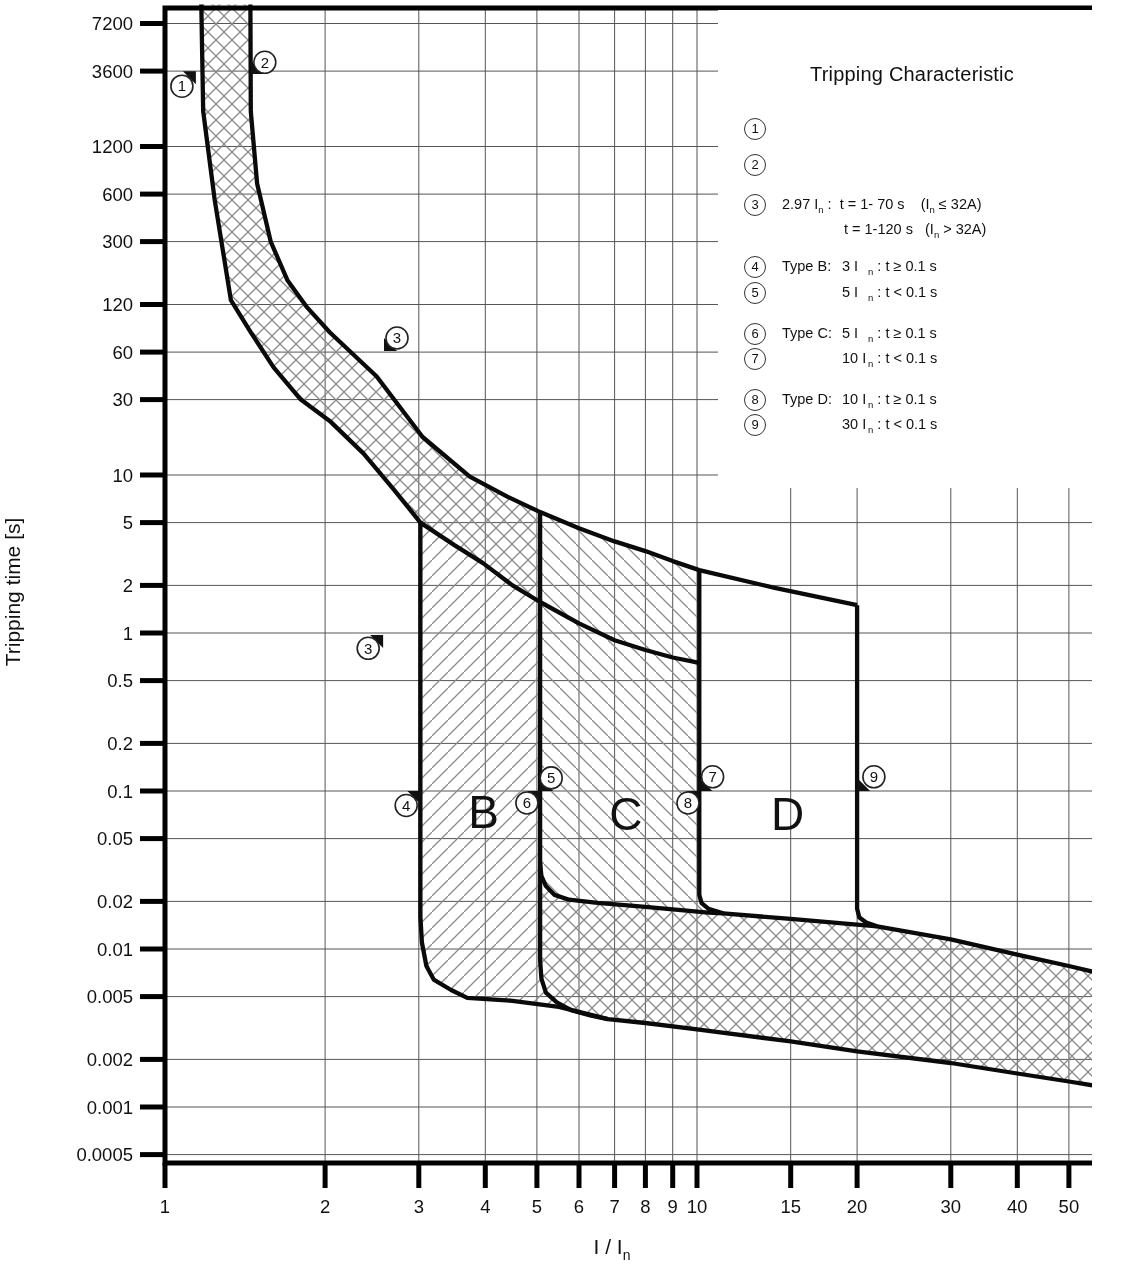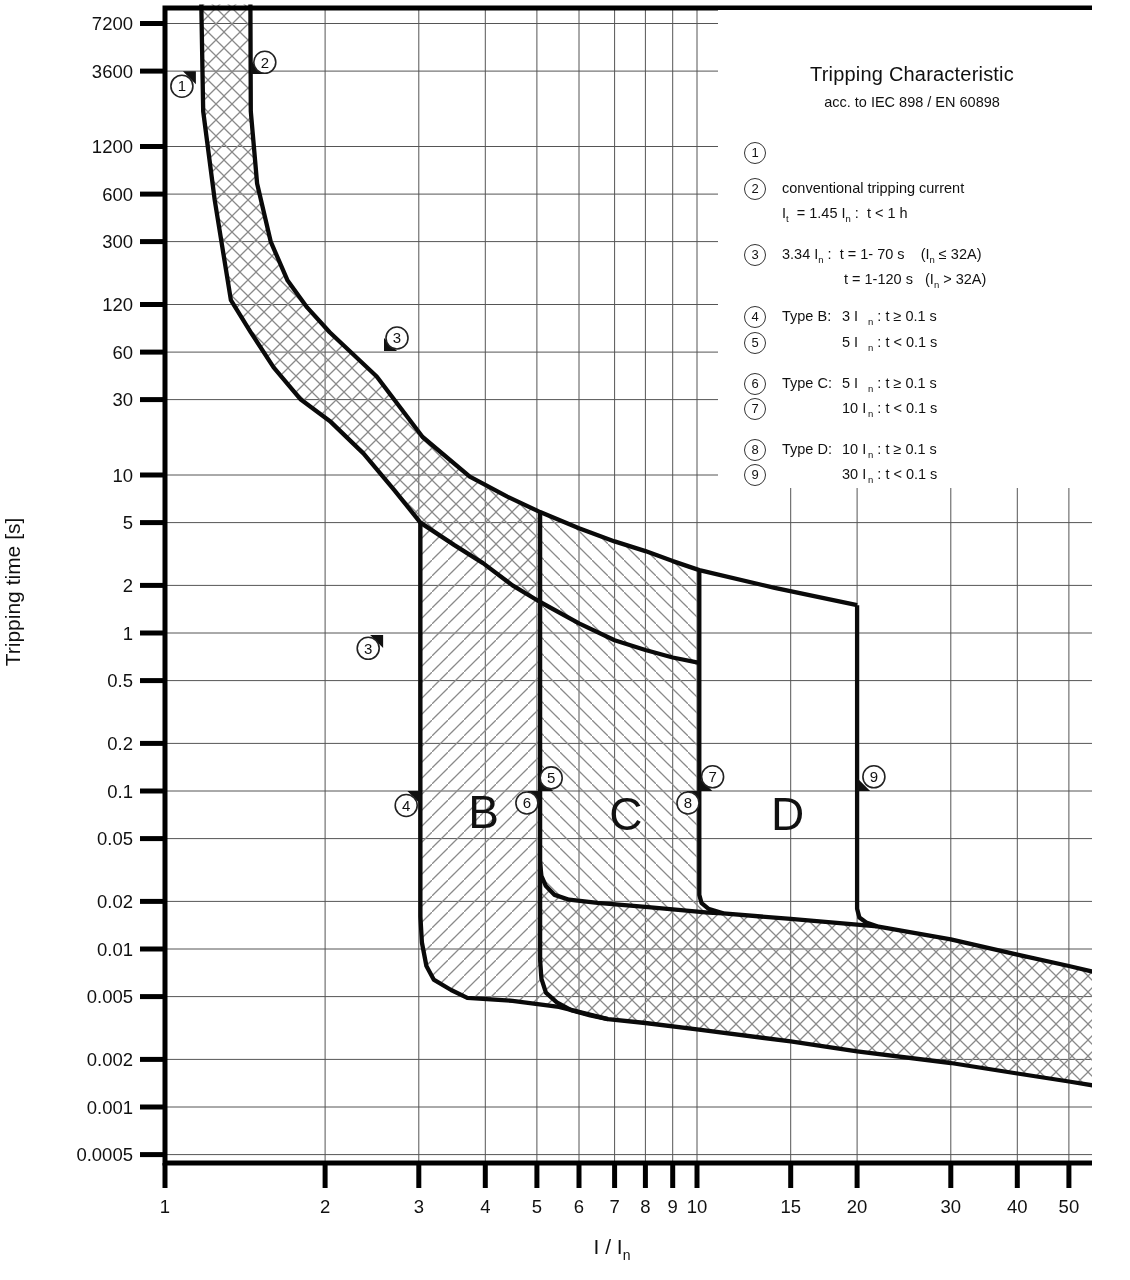--- a/index.html
+++ b/index.html
@@ -202,36 +202,31 @@
       <circle cx="688.0" cy="803.0" r="11" class="mkr"></circle>
       <text x="688.0" y="808.2" class="mnum">8</text>
       <polygon points="857.1,791.0 870.1,791.0 857.1,778.0" fill="#111"></polygon>
       <circle cx="873.9" cy="776.8" r="11" class="mkr"></circle>
       <text x="873.9" y="782.0" class="mnum">9</text>
       <text transform="translate(1123,1157) rotate(-90)" class="note">DG001083 Ver. 2 - 07/13</text>
     </svg>
 
   <div class="legend">
     <div class="lg-title">Tripping Characteristic</div>
-    <div class="lg-sub">acc. to IEC 898 / EN 60898</div>
     <div id="lg-items">
         <div class="lg-row" style="margin-top: 30px;">
           <span class="lg-circ">1</span>
         </div>
         <div class="lg-row" style="margin-top: 12px;">
           <span class="lg-circ">2</span>
-          <div>
-            <div class="lg-line"><span>conventional tripping current</span></div>
-            <div class="lg-line"><span>I</span><sub class="s">t</sub><span>  = 1.45 I</span><sub class="s">n</sub><span> :  t &lt; 1 h</span></div>
-          </div>
         </div>
         <div class="lg-row" style="margin-top: 16px;">
           <span class="lg-circ">3</span>
           <div>
-            <div class="lg-line"><span>3.34 I</span><sub class="s">n</sub><span> :  t = 1- 70 s    (I</span><sub class="s">n</sub><span> ≤ 32A)</span></div>
+            <div class="lg-line"><span>2.97 I</span><sub class="s">n</sub><span> :  t = 1- 70 s    (I</span><sub class="s">n</sub><span> ≤ 32A)</span></div>
             <div class="lg-line"><span class="lg-ind"></span><span>t = 1-120 s   (I</span><sub class="s">n</sub><span> &gt; 32A)</span></div>
           </div>
         </div>
         <div class="lg-row" style="margin-top: 12px;">
           <span class="lg-circ">4</span>
           <div>
             <div class="lg-line"><span class="lg-type">Type B:</span><span class="lg-val">3 I</span><sub class="s">n</sub><span> : t ≥ 0.1 s</span></div>
           </div>
         </div>
         <div class="lg-row" style="margin-top: 1px;">

